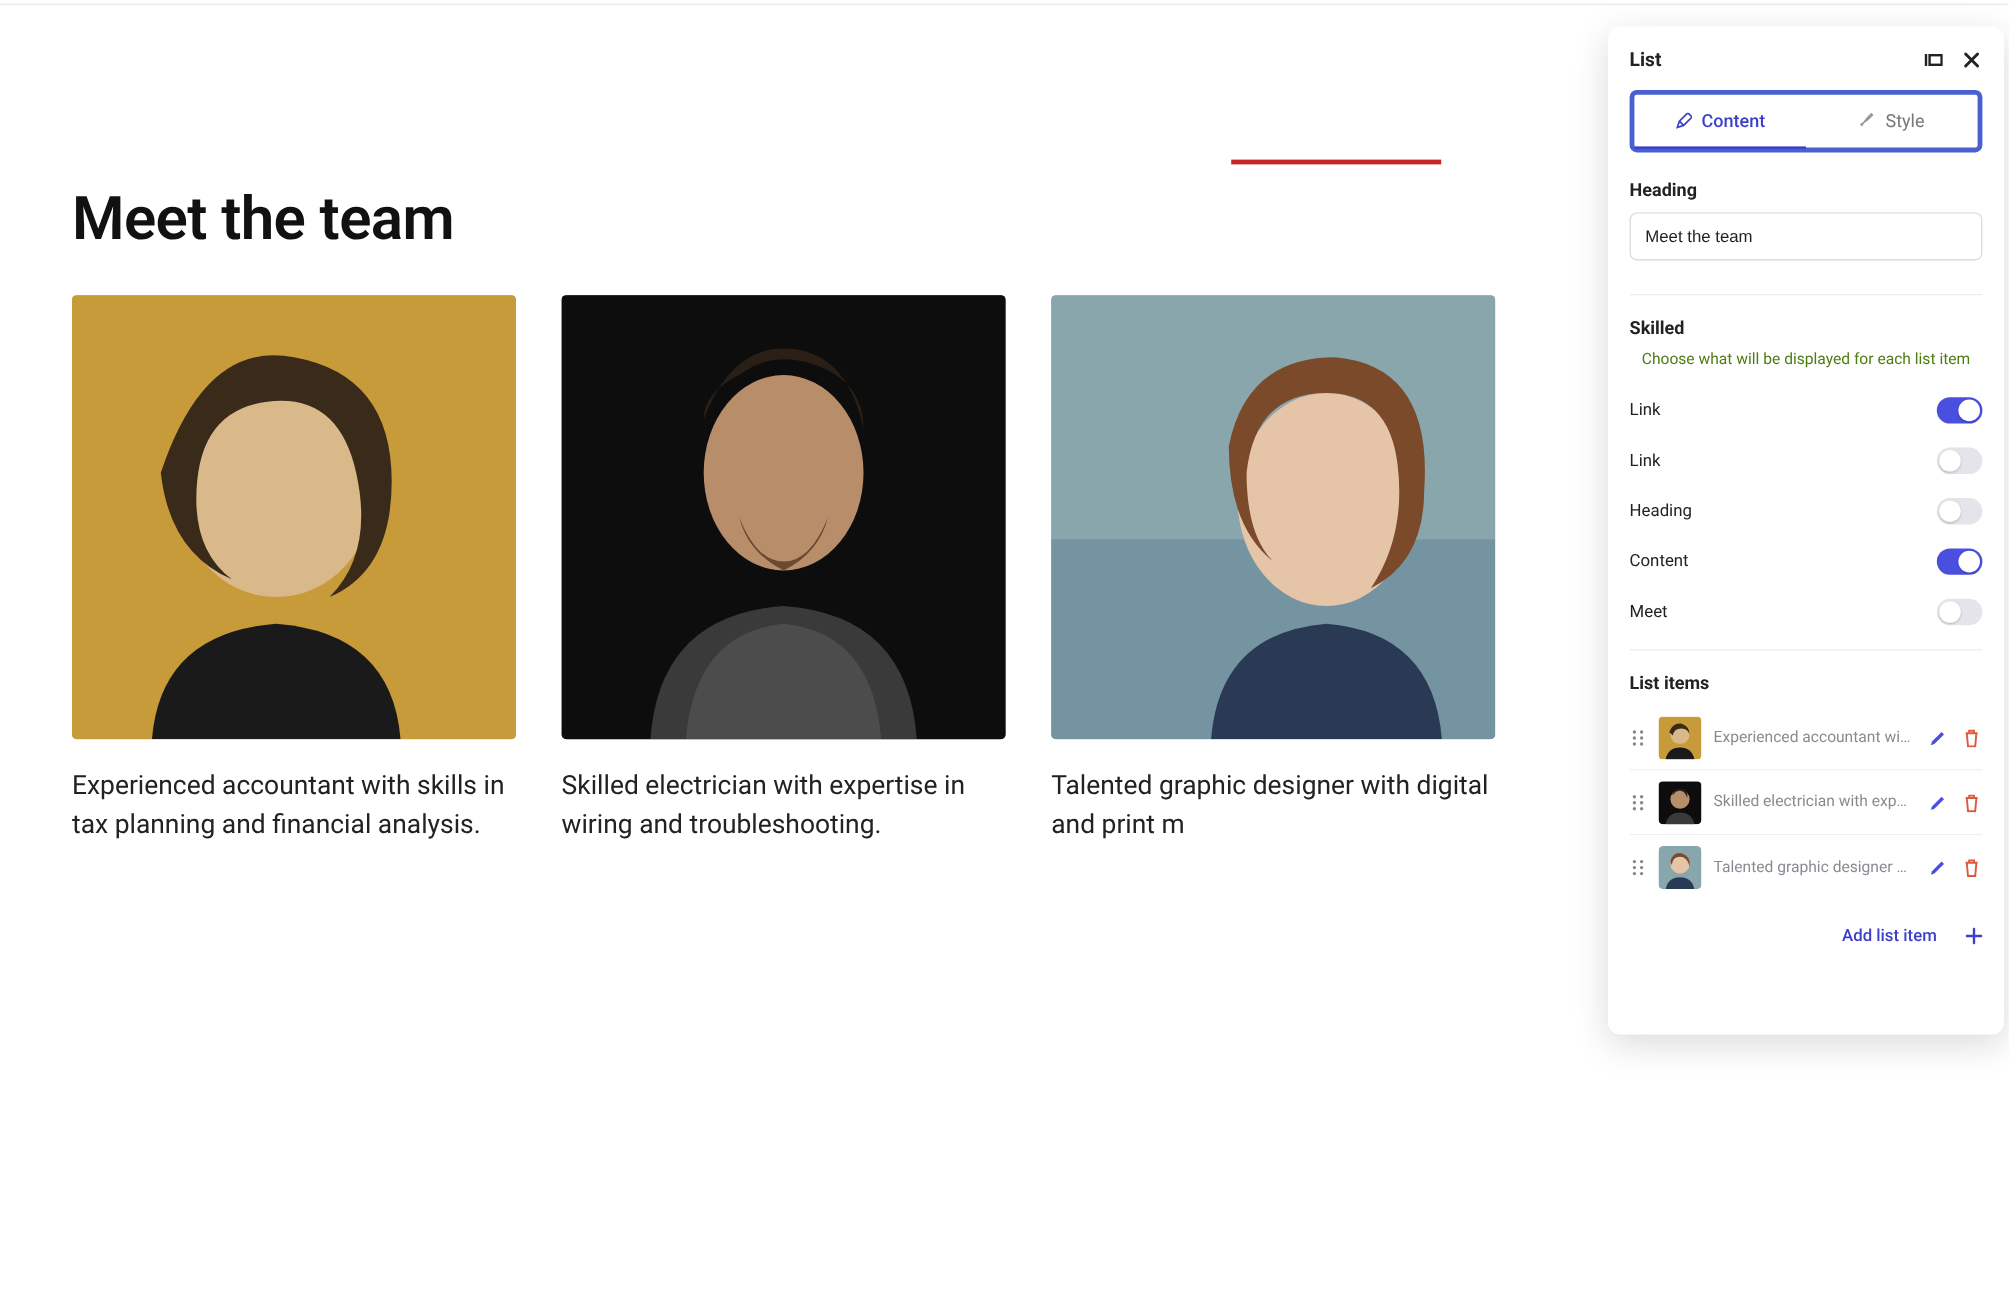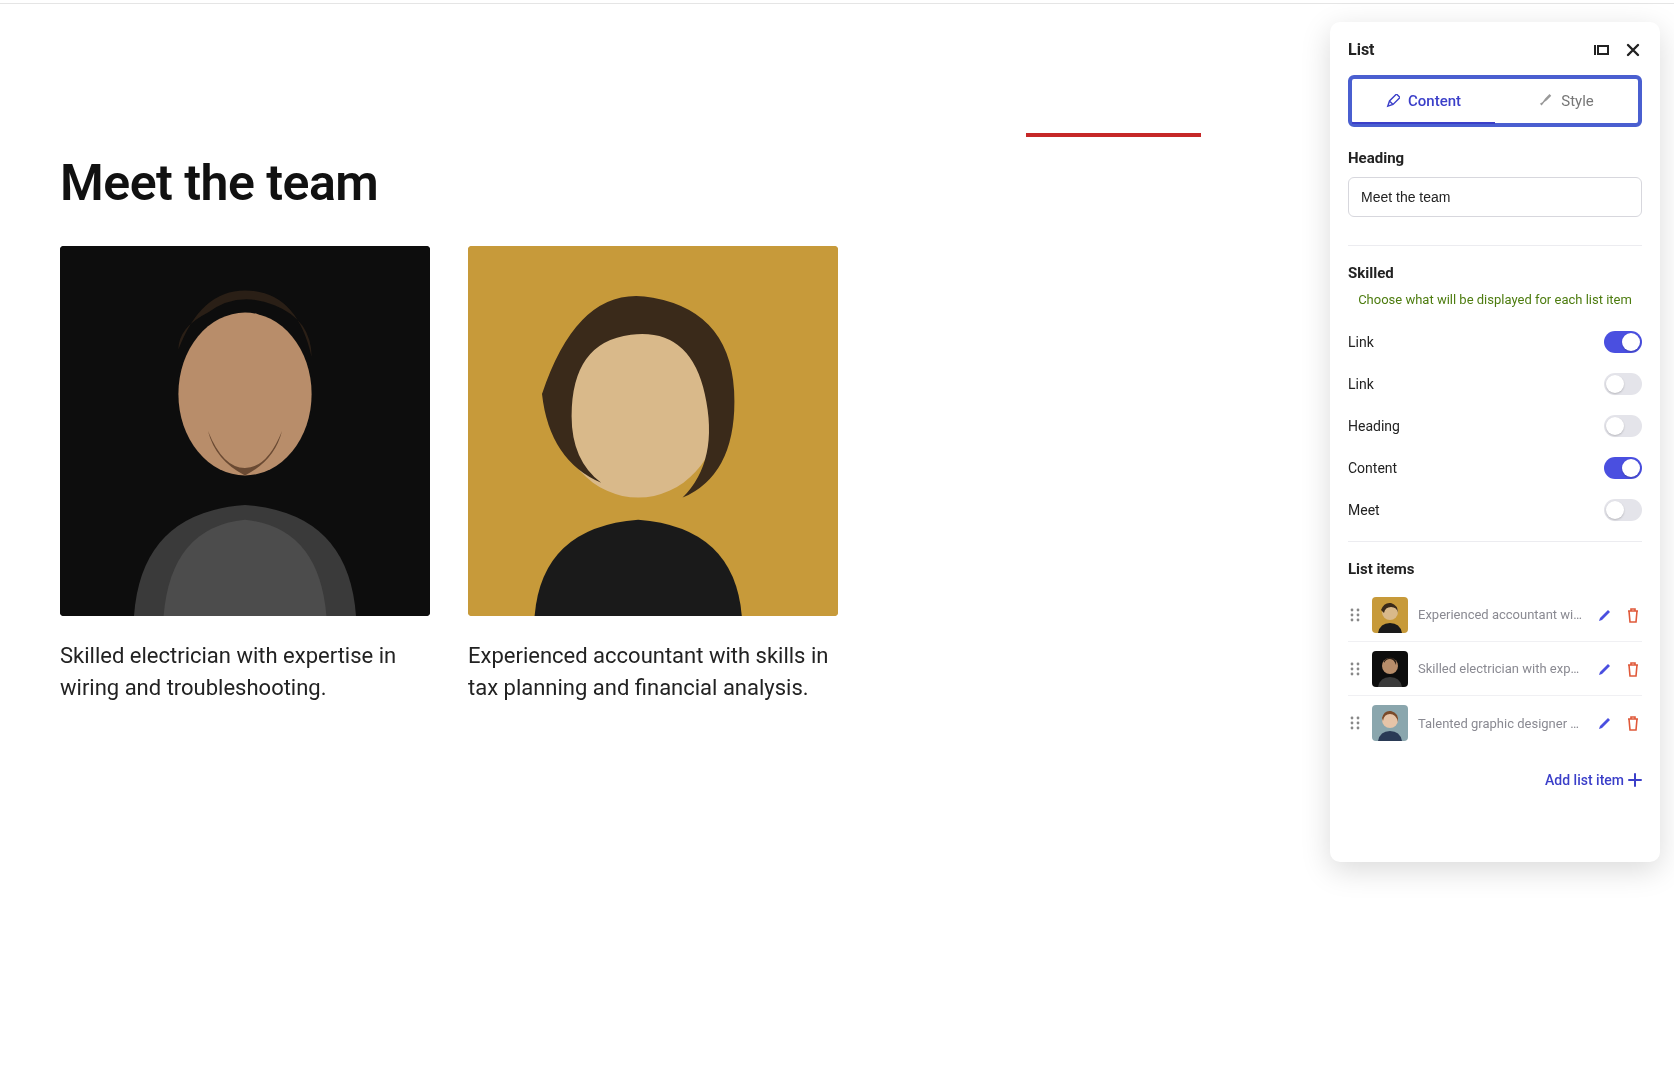--- a/index.html
+++ b/index.html
@@ -62,21 +62,21 @@
     top: 129px;
     width: 175px;
     height: 4px;
     background: #c62828;
   }
 
   
   .panel {
     position: absolute;
     top: 22px;
-    right: 14px;
+    right: 4px;
     width: 330px;
     background: #fff;
     border-radius: 10px;
     box-shadow: 0 8px 30px rgba(0,0,0,0.15);
     padding: 18px 18px 22px 18px;
     font-size: 14px;
     color: #222;
     height: 840px;
   }
   .panel-header {
@@ -220,67 +220,79 @@
     display: flex;
     gap: 10px;
   }
   .row-actions .icon-btn { color: #4a4fe0; }
   .row-actions .icon-btn.delete { color: #e0593a; }
 
   .add-item {
     display: flex;
     align-items: center;
     justify-content: flex-end;
-    gap: 4px;
+    gap: 24px;
     margin-top: 22px;
     color: #3b3fc9;
     font-size: 14px;
     font-weight: 500;
     cursor: pointer;
   }
   svg { display: block; }
 </style>
 </head>
 <body>
 
 <div class="topbar"></div>
 
 <div class="canvas">
   <div class="sel-bar"></div>
 
   <h1 class="page-title">Meet the team</h1>
 
   <div class="cards">
+
+    <div class="card">
+      <div class="card-img" style="background:#c79a3a">
+        <svg class="portrait" viewBox="0 0 100 100" preserveAspectRatio="xMidYMid slice">
+          <rect width="100" height="100" fill="#c79a3a"></rect>
+          <ellipse cx="46" cy="44" rx="22" ry="24" fill="#d9b98a"></ellipse>
+          <path d="M20 40 Q30 10 50 14 Q72 18 72 42 Q72 62 58 68 Q68 58 64 40 Q60 22 44 24 Q28 26 28 46 Q28 58 36 64 Q22 58 20 40 Z" fill="#3a2a1a"></path>
+          <path d="M18 100 Q20 76 46 74 Q72 76 74 100 Z" fill="#1a1a1a"></path>
+        </svg>
+      </div>
+      <p class="card-caption">Experienced accountant with skills in tax planning and financial analysis.</p>
+    </div>
 
     <div class="card">
       <div class="card-img" style="background:#0d0d0d">
         <svg class="portrait" viewBox="0 0 100 100" preserveAspectRatio="xMidYMid slice">
           <rect width="100" height="100" fill="#0d0d0d"></rect>
           <ellipse cx="50" cy="40" rx="18" ry="22" fill="#b88d6a"></ellipse>
           <path d="M32 28 Q38 12 50 12 Q64 12 68 30 Q68 20 58 16 Q48 12 40 18 Q32 22 32 28 Z" fill="#2a1f16"></path>
           <path d="M40 50 Q44 60 50 60 Q56 60 60 50 Q58 58 50 62 Q42 58 40 50 Z" fill="#6a4a33"></path>
           <path d="M20 100 Q22 72 50 70 Q78 72 80 100 Z" fill="#3a3a3a"></path>
           <path d="M28 100 Q30 76 50 74 Q70 76 72 100 Z" fill="#4c4c4c"></path>
         </svg>
       </div>
       <p class="card-caption">Skilled electrician with expertise in wiring and troubleshooting.</p>
     </div>
 
     <div class="card">
-      <div class="card-img" style="background:#c79a3a">
+      <div class="card-img" style="background:#8aa6ad">
         <svg class="portrait" viewBox="0 0 100 100" preserveAspectRatio="xMidYMid slice">
-          <rect width="100" height="100" fill="#c79a3a"></rect>
-          <ellipse cx="46" cy="44" rx="22" ry="24" fill="#d9b98a"></ellipse>
-          <path d="M20 40 Q30 10 50 14 Q72 18 72 42 Q72 62 58 68 Q68 58 64 40 Q60 22 44 24 Q28 26 28 46 Q28 58 36 64 Q22 58 20 40 Z" fill="#3a2a1a"></path>
-          <path d="M18 100 Q20 76 46 74 Q72 76 74 100 Z" fill="#1a1a1a"></path>
+          <rect width="100" height="100" fill="#8aa6ad"></rect>
+          <rect y="55" width="100" height="45" fill="#7394a0"></rect>
+          <ellipse cx="62" cy="46" rx="20" ry="24" fill="#e6c4a8"></ellipse>
+          <path d="M40 34 Q44 14 64 14 Q86 16 84 44 Q84 60 72 66 Q80 54 78 38 Q76 22 62 22 Q46 22 44 40 Q44 54 50 60 Q40 52 40 34 Z" fill="#7a4a2a"></path>
+          <path d="M36 100 Q38 76 62 74 Q86 76 88 100 Z" fill="#2a3a55"></path>
         </svg>
       </div>
-      <p class="card-caption">Experienced accountant with skills in tax planning and financial analysis.</p>
-    </div>
-
+      <p class="card-caption">Talented graphic designer with digital and print m</p>
+    </div>
 
   </div>
 </div>
 
 <div class="panel">
   <div class="panel-header">
     <div class="panel-title">List</div>
     <div class="panel-header-icons">
       <span class="icon-btn">
         <svg width="16" height="16" viewBox="0 0 16 16">

